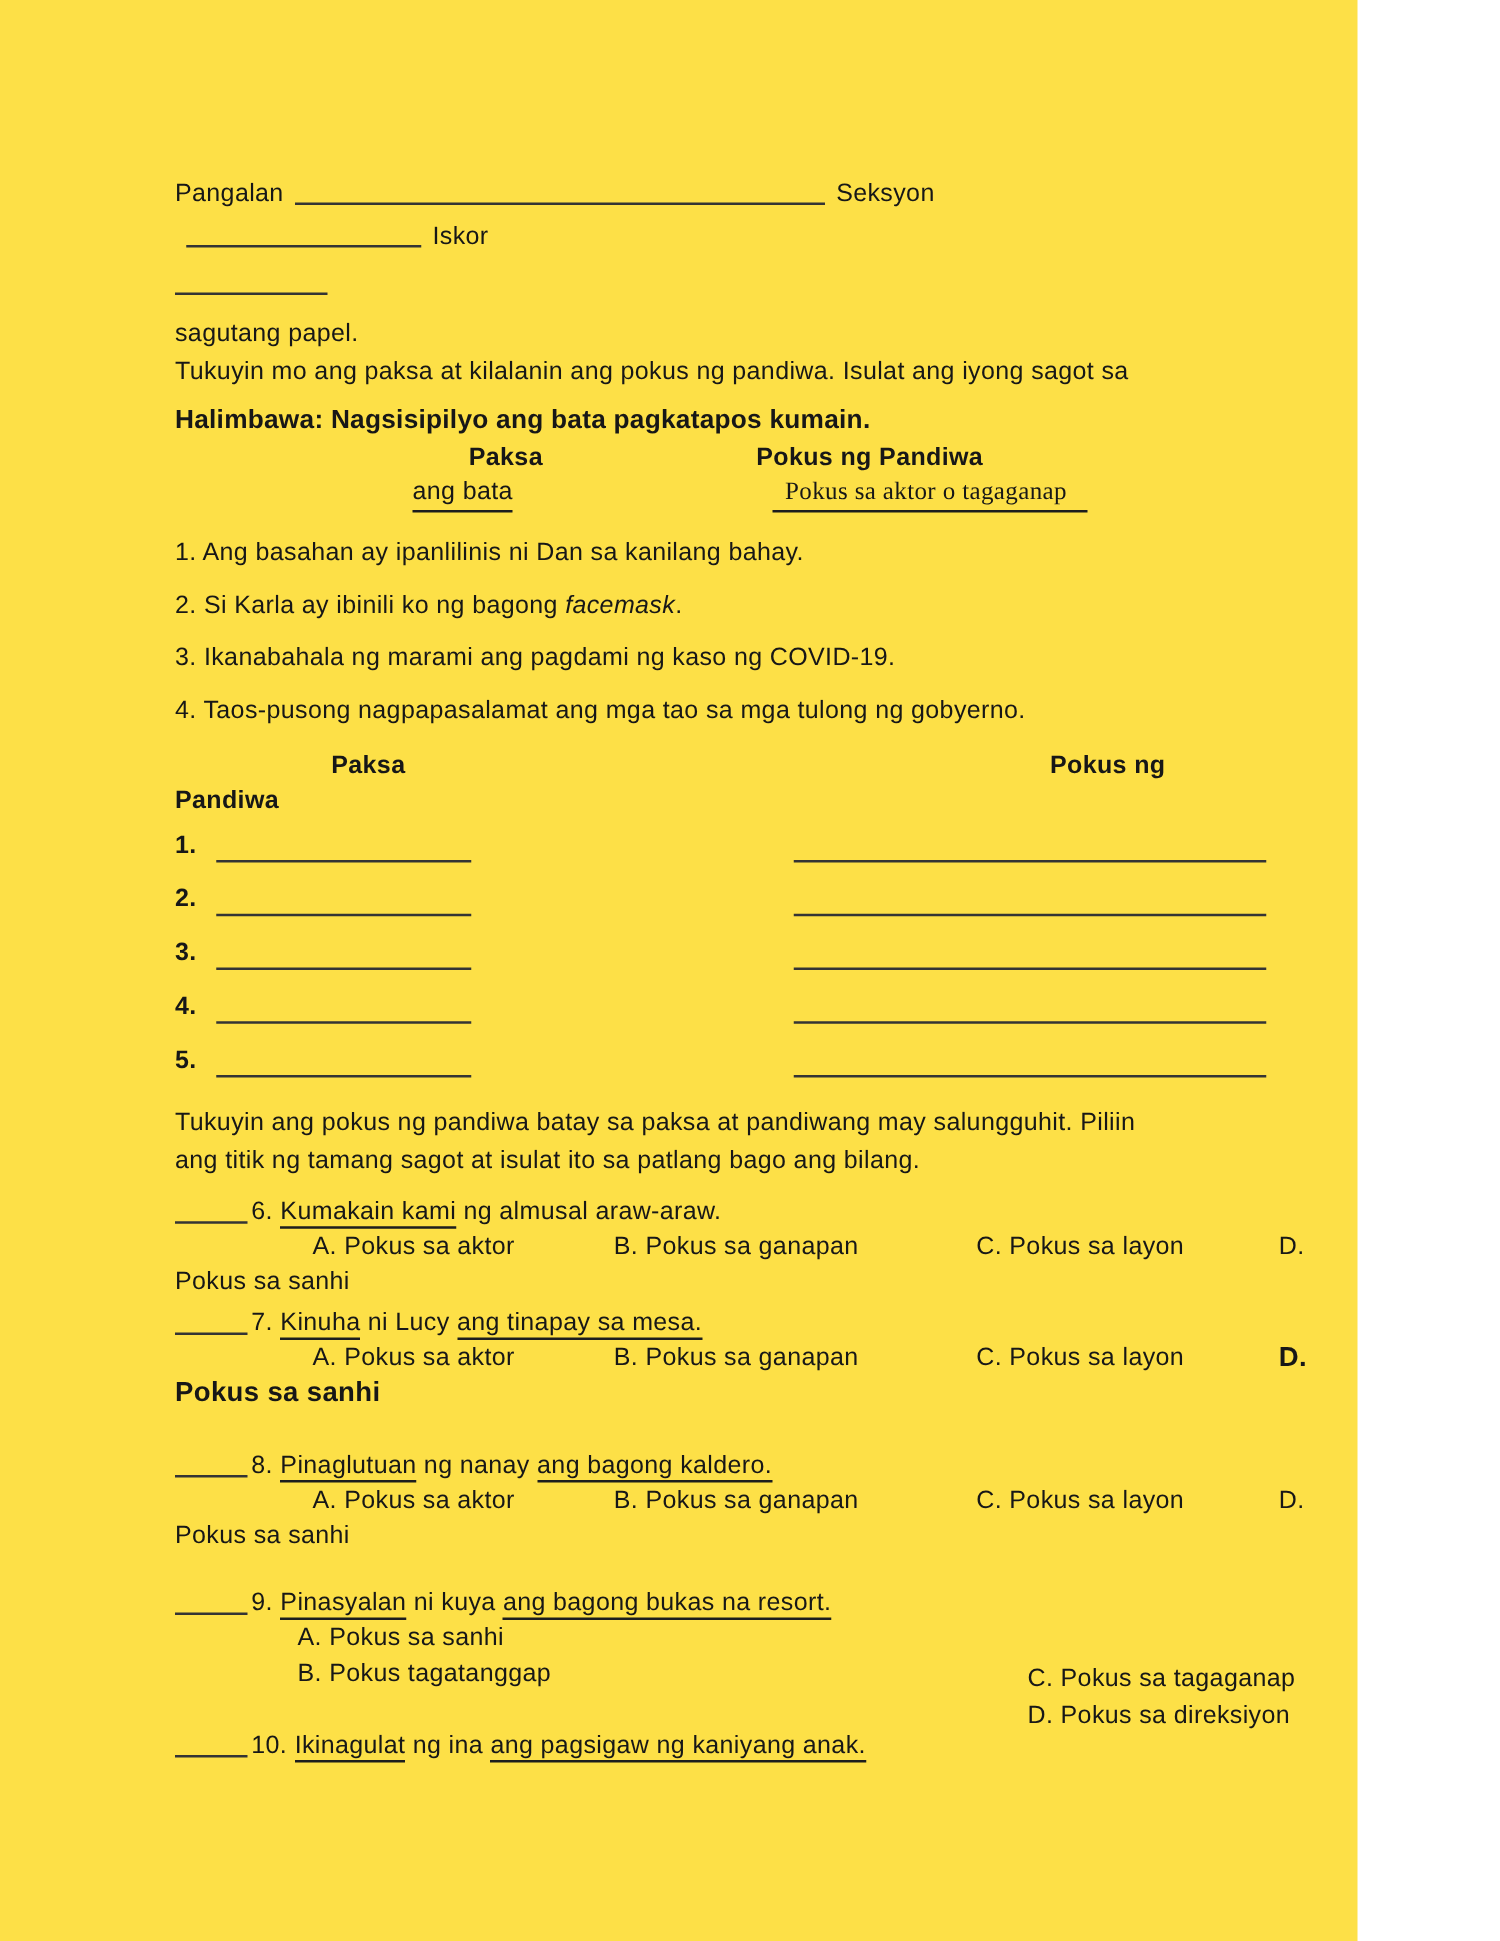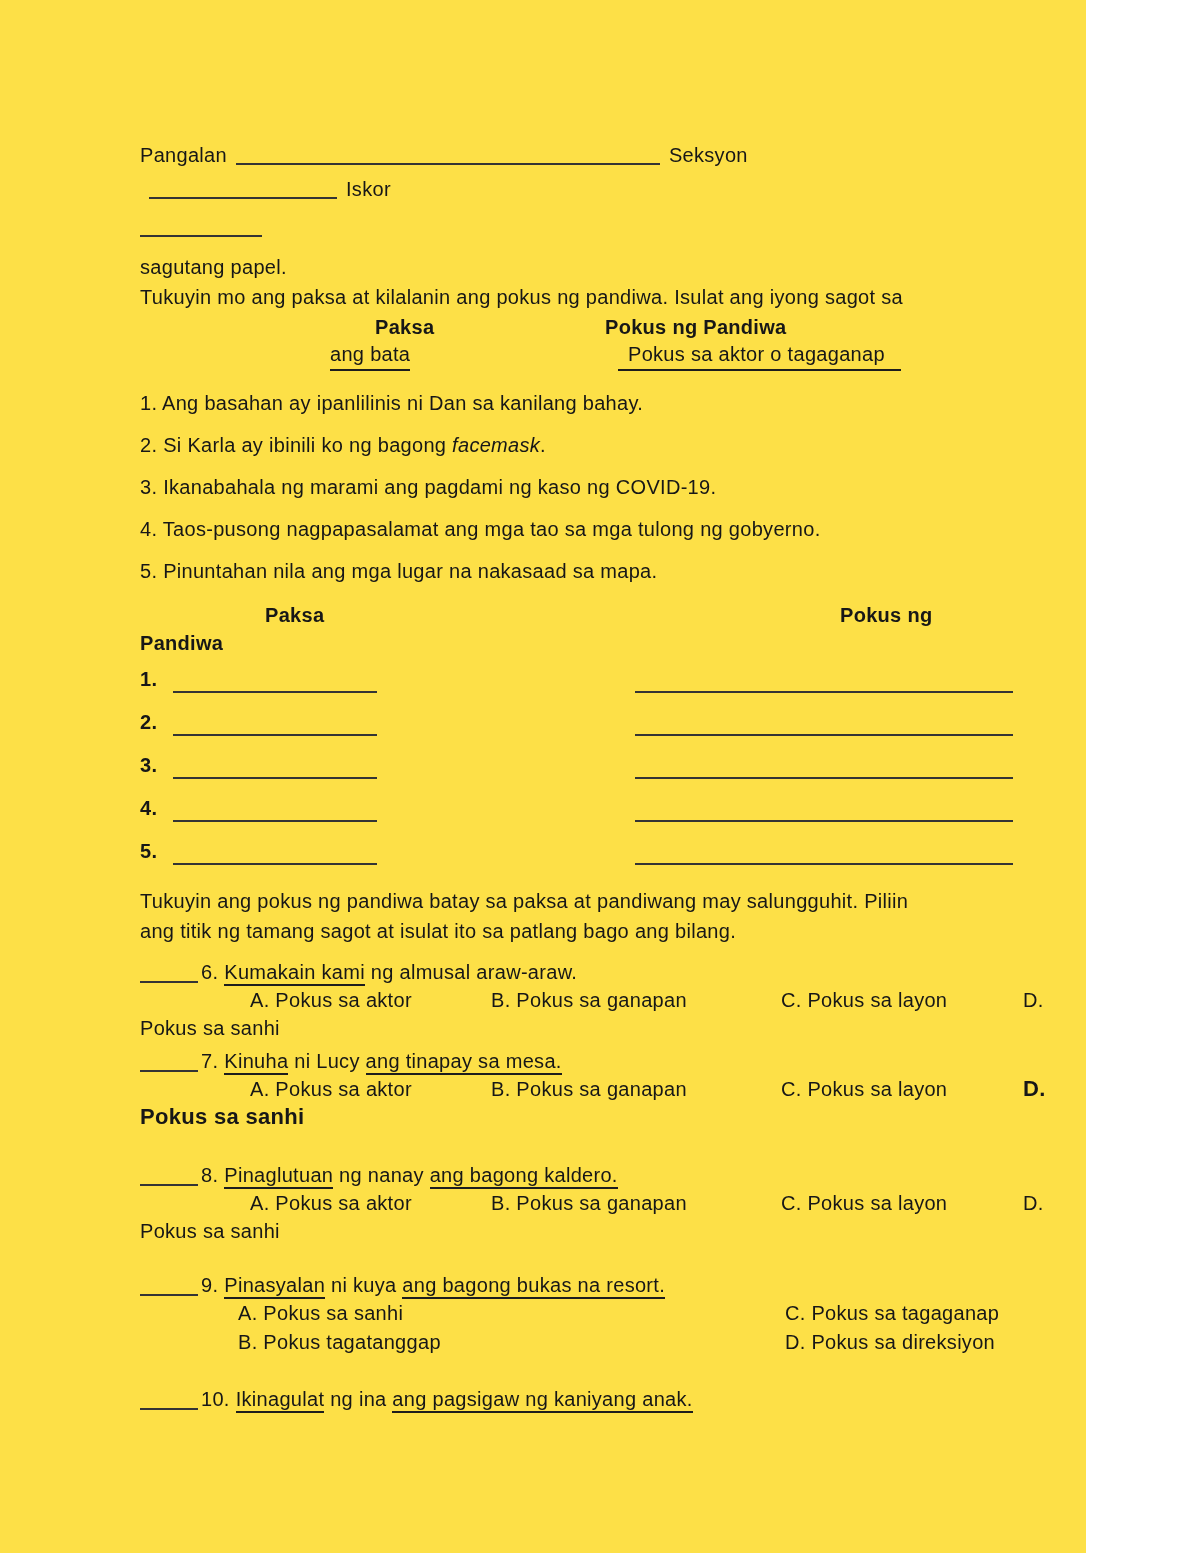--- a/index.html
+++ b/index.html
@@ -41,52 +41,52 @@
   .q6 { margin-top:12px; } .q7 { margin-top:5px; } .q8 { margin-top:30px; }
   .q9 { margin-top:26px; } .q10 { margin-top:28px; }
   .qline { line-height:28px; }
   .qblank { width:58px; margin-right:3px; vertical-align:-4px; }
   .qnum { margin-right:6px; }
   .optrow { position:relative; height:28px; line-height:28px; }
   .optrow9 { position:relative; height:29px; line-height:29px; }
   .optwrap { line-height:28px; }
   .bold-large { font-weight:bold; font-size:22px; }
   .oA { left:110px; } .oB { left:351px; } .oC { left:641px; } .oD { left:883px; }
-  .o9L { left:98px; } .o9R { left:645px; }
+  .o9L { left:98px; } .o9R { left:682px;margin-top:33px; }
   .exPaksa { left:235px; } .exPokus { left:465px; }
-  .exBata { left:190px; } .exAktor { left:478px; }
+  .exBata { left:190px; } .exAktor { left:478px;font-family:Liberation Serif, serif; }
   .tPaksa { left:125px; } .tPokus { left:700px; }
 </style>
 </head>
 <body>
 
 <div class="page">
 
   <p class="header-line"><span>Pangalan</span><span class="blank blank-pangalan"></span><span>Seksyon</span><span class="blank blank-seksyon"></span><span>Iskor</span></p>
   <p class="header-line2"><span class="blank blank-iskor"></span></p>
 
   <p class="instr">
     <span class="tline">sagutang papel.</span>
     <span class="tline">Tukuyin mo ang paksa at kilalanin ang pokus ng pandiwa. Isulat ang iyong sagot sa</span>
   </p>
 
+  <h2 class="example-heading">Halimbawa: Nagsisipilyo ang bata pagkatapos kumain.</h2>
   <div class="rel ex-head">
     <span class="abs bold exPaksa">Paksa</span>
     <span class="abs bold exPokus">Pokus ng Pandiwa</span>
   </div>
   <div class="rel ex-vals">
     <span class="abs u exBata">ang bata</span>
     <span class="abs u u-pad exAktor">Pokus sa aktor o tagaganap</span>
   </div>
 
   <p class="sentence">1. Ang basahan ay ipanlilinis ni Dan sa kanilang bahay.</p>
   <p class="sentence"><span>2. Si Karla ay ibinili ko ng bagong </span><span class="italic">facemask</span><span>.</span></p>
   <p class="sentence">3. Ikanabahala ng marami ang pagdami ng kaso ng COVID-19.</p>
   <p class="sentence">4. Taos-pusong nagpapasalamat ang mga tao sa mga tulong ng gobyerno.</p>
-  <p class="sentence">5. Pinuntahan nila ang mga lugar na nakasaad sa mapa.</p>
 
   <div class="rel tbl-head">
     <span class="abs bold tPaksa">Paksa</span>
     <span class="abs bold tPokus">Pokus ng</span>
   </div>
   <p class="tbl-head2">Pandiwa</p>
 
   <div class="answer-rows">
     <div class="arow">
       <span class="anum">1.</span>

